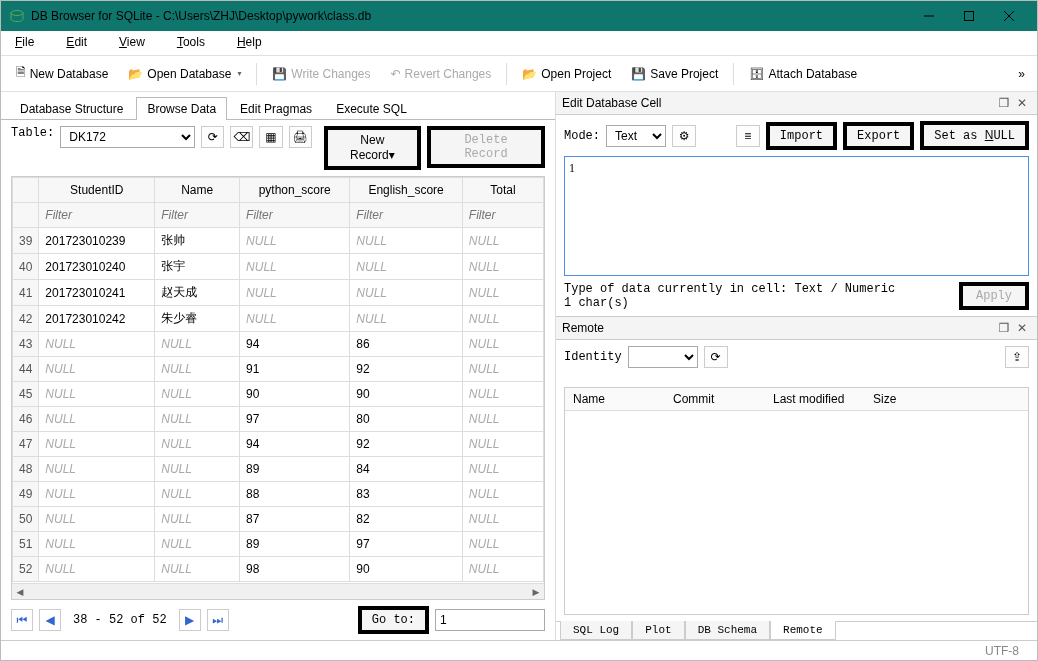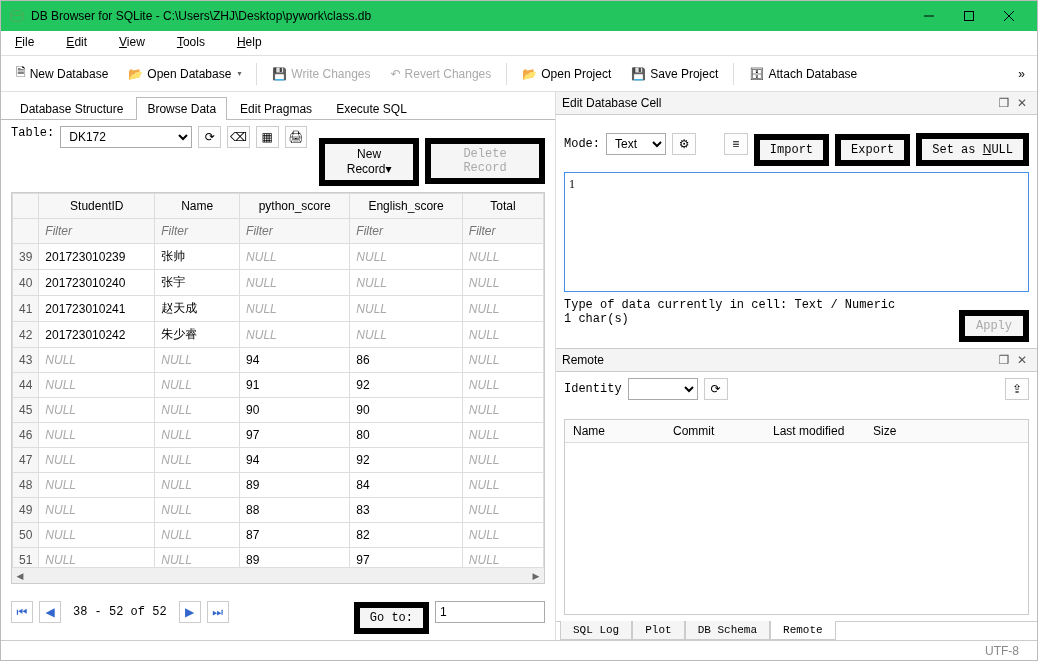--- a/index.html
+++ b/index.html
@@ -1,17 +1,17 @@
 <!DOCTYPE html>
 <html><head>
 <meta charset="utf-8">
 <style>
 * { box-sizing: border-box; margin: 0; padding: 0; font-family: "Segoe UI", Tahoma, sans-serif; font-size: 12px; }
 body { background: #fff; width: 1038px; height: 661px; overflow: hidden; display: flex; flex-direction: column; border: 1px solid #bbb; }
-.titlebar { display: flex; align-items: center; height: 30px; padding: 0 8px; background: #22c55e; }
+.titlebar { display: flex; align-items: center; height: 30px; padding: 0 8px; background: #0f766e; }
 .titlebar .icon { margin-right: 6px; }
 .titlebar .title { flex: 1; font-size: 12px; }
 .winbtn { width: 40px; height: 28px; display: flex; align-items: center; justify-content: center; }
 .menubar { display: flex; gap: 24px; padding: 2px 10px 4px; }
 .menubar .mi { padding: 2px 4px; }
 .menubar .mi u { text-decoration: underline; }
 .toolbar { display: flex; align-items: center; padding: 3px 6px; border-top: 1px solid #e0e0e0; border-bottom: 1px solid #e0e0e0; gap: 2px; }
 .toolbar .tb { display: flex; align-items: center; gap: 4px; padding: 3px 8px; border: 1px solid transparent; font-family: "Courier New", monospace; font-size: 12px; }
 .toolbar .sep { border-left: 1px solid #ddd; height: 22px; margin: 0 4px; }
 .toolbar .drop { font-size: 8px; color: #666; margin-left: 2px; }
@@ -19,21 +19,21 @@
 .left { width: 555px; display: flex; flex-direction: column; border-right: 1px solid #ddd; }
 .right { flex: 1; display: flex; flex-direction: column; }
 .tabs { display: flex; padding: 4px 8px 0; border-bottom: 1px solid #bbb; gap: 2px; font-family: "Courier New", monospace; }
 .tab { padding: 4px 10px; border: 1px solid transparent; border-bottom: none; position: relative; top: 1px; }
 .tab.active { border-color: #bbb; background: #fff; }
 .browse { flex: 1; display: flex; flex-direction: column; padding: 6px 10px; overflow: hidden; }
 .tblrow { display: flex; align-items: flex-start; gap: 6px; margin-bottom: 6px; }
 .tblrow .lbl { font-family: "Courier New", monospace; }
 select, input[type=text] { border: 1px solid #aaa; padding: 2px 4px; background: #fff; height: 22px; }
 .icobtn { width: 24px; height: 22px; border: 1px solid #ccc; display: flex; align-items: center; justify-content: center; background: #fdfdfd; }
-.btn { border: 6px solid #000000; padding: 3px 10px; background: #f5f5f5; font-family: "Courier New", monospace; font-size: 12px; margin-top: 12px; }
+.btn { border: 4px solid #000000; padding: 3px 10px; background: #f5f5f5; font-family: "Courier New", monospace; font-size: 12px; }
 .btn.disabled { color: #aaa; }
 .table-wrap { flex: 1; border: 1px solid #ccc; overflow: hidden; display: flex; flex-direction: column; }
 .grid { flex: 1; overflow: auto; }
 table { border-collapse: collapse; width: 100%; }
 th, td { border: 1px solid #ddd; text-align: left; padding: 4px 6px; height: 25px; white-space: nowrap; }
 th { background: #f7f7f7; font-weight: normal; text-align: center; }
 th.rownum, td.rownum { background: #f7f7f7; text-align: center; width: 22px; color: #555; }
 .filterrow input { width: 100%; border: none; color: #aaa; font-style: italic; background: transparent; outline: none; }
 .null { color: #aaa; font-style: italic; }
 .scrollbar-h { height: 16px; background: #f0f0f0; border-top: 1px solid #ddd; display: flex; align-items: center; }

